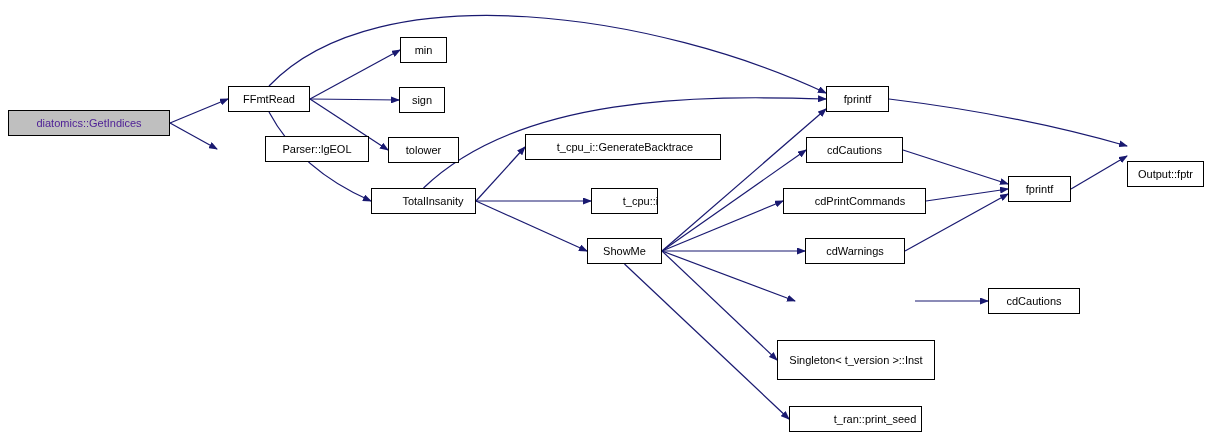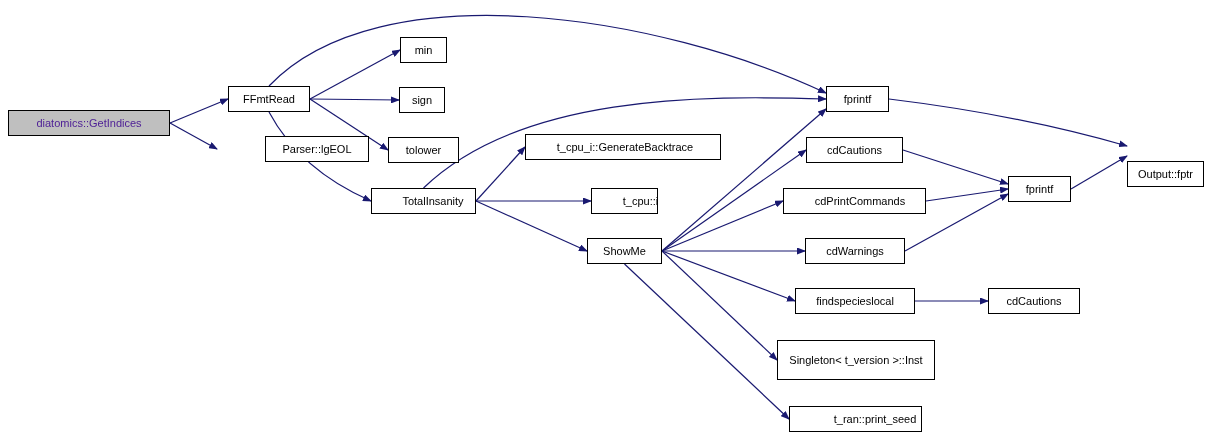--- a/index.html
+++ b/index.html
@@ -79,20 +79,19 @@
   <div class="node" id="n-sign" style="background: rgb(255, 255, 255); border-color: rgb(0, 0, 0); color: rgb(0, 0, 0);">sign</div>
   <div class="node" id="n-tolower" style="background: rgb(255, 255, 255); border-color: rgb(0, 0, 0); color: rgb(0, 0, 0);">tolower</div>
   <div class="node" id="n-totalinsanity" style="background: rgb(255, 255, 255); border-color: rgb(0, 0, 0); color: rgb(0, 0, 0);">TotalInsanity</div>
   <div class="node" id="n-backtrace" style="background: rgb(255, 255, 255); border-color: rgb(0, 0, 0); color: rgb(0, 0, 0);">t_cpu_i::GenerateBacktrace</div>
   <div class="node" id="n-tcpui" style="background: rgb(255, 255, 255); border-color: rgb(0, 0, 0); color: rgb(0, 0, 0);">t_cpu::i</div>
   <div class="node" id="n-showme" style="background: rgb(255, 255, 255); border-color: rgb(0, 0, 0); color: rgb(0, 0, 0);">ShowMe</div>
   <div class="node" id="n-fprintf1" style="background: rgb(255, 255, 255); border-color: rgb(0, 0, 0); color: rgb(0, 0, 0);">fprintf</div>
   <div class="node" id="n-cdcautions" style="background: rgb(255, 255, 255); border-color: rgb(0, 0, 0); color: rgb(0, 0, 0);">cdCautions</div>
   <div class="node" id="n-cdprintcommands" style="background: rgb(255, 255, 255); border-color: rgb(0, 0, 0); color: rgb(0, 0, 0); padding-left: 16px;">cdPrintCommands</div>
   <div class="node" id="n-cdwarnings" style="background: rgb(255, 255, 255); border-color: rgb(0, 0, 0); color: rgb(0, 0, 0);">cdWarnings</div>
-  <div class="node" id="n-findspecieslocal" style="background: rgb(255, 255, 255); border-color: rgb(0, 0, 0); color: rgb(0, 0, 0);">findspecieslocal</div>
   <div class="node multiline" id="n-singleton" style="background: rgb(255, 255, 255); border-color: rgb(0, 0, 0); color: rgb(0, 0, 0);">Singleton&lt; t_version &gt;::Inst</div>
   <div class="node" id="n-printseed" style="background: rgb(255, 255, 255); border-color: rgb(0, 0, 0); color: rgb(0, 0, 0);">t_ran::print_seed</div>
   <div class="node" id="n-fprintf2" style="background: rgb(255, 255, 255); border-color: rgb(0, 0, 0); color: rgb(0, 0, 0);">fprintf</div>
   <div class="node" id="n-findspecies" style="background: rgb(255, 255, 255); border-color: rgb(0, 0, 0); color: rgb(0, 0, 0);">cdCautions</div>
   <div class="node" id="n-outputfptr" style="background: rgb(255, 255, 255); border-color: rgb(0, 0, 0); color: rgb(0, 0, 0);">Output::fptr</div>
 
 </div>
 
 </body></html>

